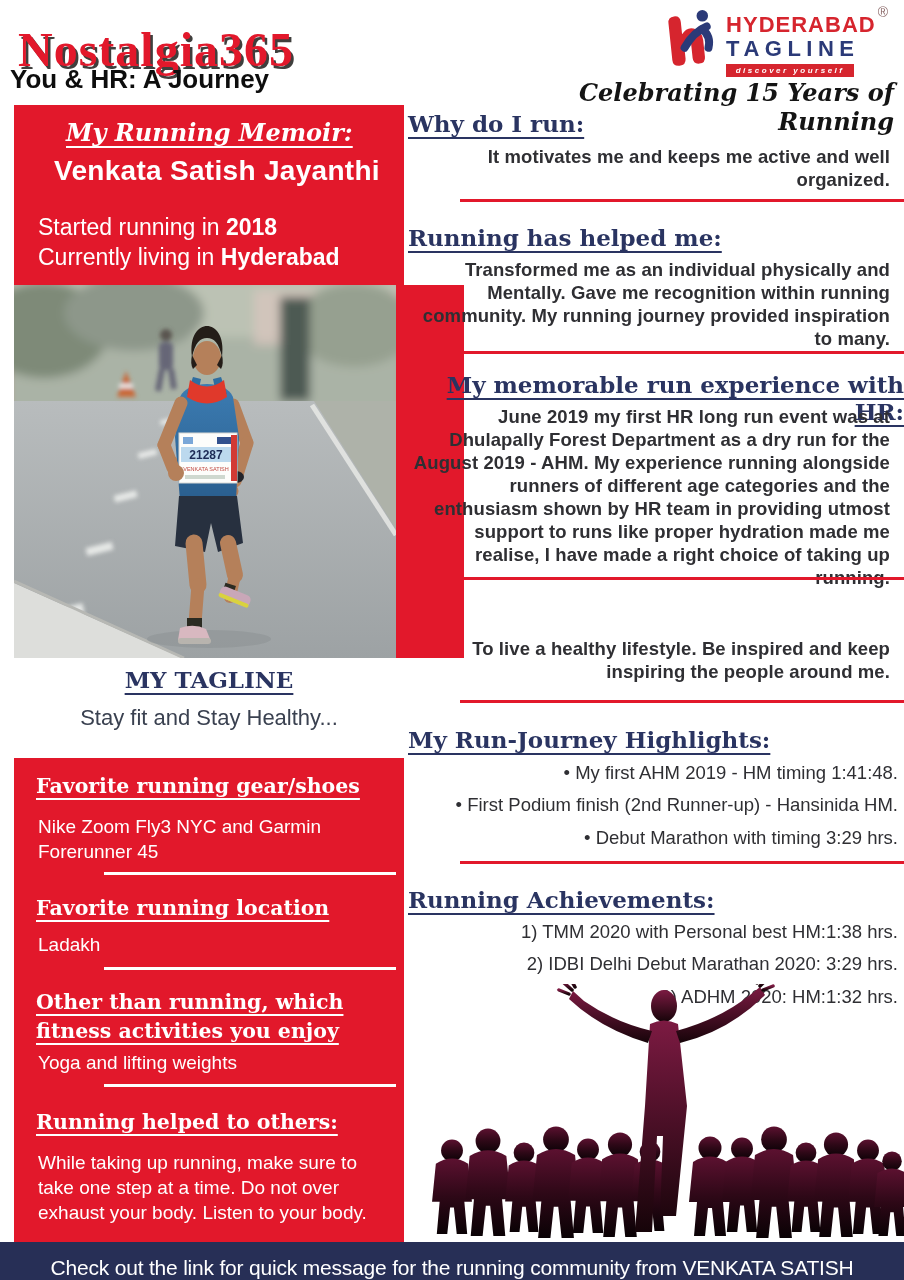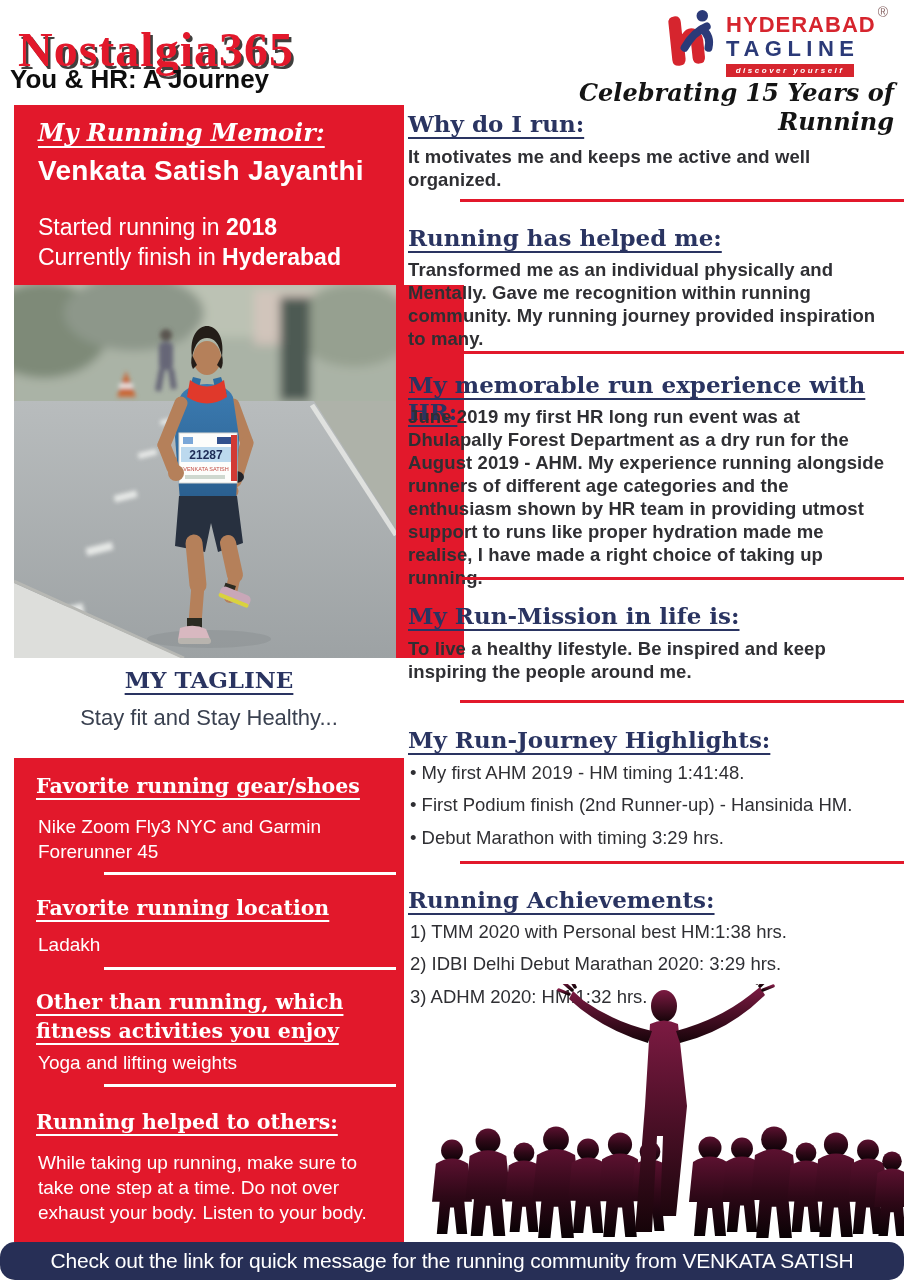--- a/index.html
+++ b/index.html
@@ -25,54 +25,54 @@
   .logo-bar{margin-top:2px;background:#d6252e;width:128px;height:13px;display:flex;align-items:center;justify-content:center;}
   .logo-bar span{color:#fff;font-style:italic;font-size:8px;letter-spacing:2.5px;font-weight:bold;}
   .logo-reg{font-size:14px;color:#8c6a6a;margin-left:2px;line-height:1;}
   .celebrating{position:absolute;right:10px;top:78px;width:340px;text-align:right;
                font-family:"DejaVu Serif",serif;font-style:italic;font-weight:bold;font-size:24px;color:#141414;}
 
   
   .memoir{position:absolute;left:14px;top:105px;width:390px;height:180px;background:var(--red);
           color:#fff;padding:13px 10px 0 24px;}
   .memoir-label{font-family:"DejaVu Serif",serif;font-style:italic;font-weight:bold;font-size:24px;
-                text-decoration:underline;text-underline-offset:5px;text-decoration-thickness:2px;}
-  .memoir-name{font-size:28px;font-weight:bold;margin-top:8px;letter-spacing:.3px;}
+                text-decoration:underline;text-underline-offset:5px;text-decoration-thickness:2px;margin-left:28px;}
+  .memoir-name{font-size:28px;font-weight:bold;margin-top:8px;letter-spacing:.3px;margin-left:16px;}
   .memoir-line{font-size:23px;line-height:1.3;}
   .memoir-lines{margin-top:26px;}
   .memoir-line b{font-weight:bold;}
 
   .photo-wrap{position:absolute;left:14px;top:285px;width:450px;height:373px;background:var(--red);}
   .photo-wrap svg{display:block;}
 
   .tagline{position:absolute;left:14px;top:666px;width:390px;text-align:center;}
   .tagline-h{font-family:"DejaVu Serif",serif;font-weight:bold;font-size:23px;color:var(--navy);
              text-decoration:underline;text-underline-offset:5px;text-decoration-thickness:2px;}
   .tagline-t{margin-top:12px;font-size:22px;color:#3a4150;}
 
   .leftpanel{position:absolute;left:14px;top:758px;width:390px;height:484px;background:var(--red);color:#fff;}
   .lp-head{position:absolute;left:22px;font-family:"DejaVu Serif",serif;font-weight:bold;font-size:20.5px;
            line-height:1.4;width:356px;text-decoration:underline;text-underline-offset:5px;text-decoration-thickness:1.5px;}
   .lp-body{position:absolute;left:24px;font-size:19px;line-height:1.32;width:348px;}
   .lp-div{position:absolute;left:90px;width:292px;height:2.5px;background:#fff;}
 
   
-  .rightcol{position:absolute;left:408px;top:0;width:496px;height:1280px;}
+  .rightcol{position:absolute;left:408px;top:0;width:496px;height:1280px;text-align:right;}
   .rc-head{position:absolute;left:0;font-family:"DejaVu Serif",serif;font-weight:bold;font-size:23px;color:var(--navy);
            text-decoration:underline;text-underline-offset:5px;text-decoration-thickness:1.5px;}
   .rc-body{position:absolute;left:0;font-size:18.5px;color:var(--body);line-height:1.24;width:482px;letter-spacing:.1px;font-weight:bold;}
   .rc-div{position:absolute;left:52px;width:444px;height:3px;background:var(--red);}
   .rc-list{position:absolute;left:2px;list-style:none;width:488px;}
   .rc-list li{font-size:18.5px;color:var(--body);margin-bottom:10.5px;line-height:1.18;}
 
   .sil{position:absolute;left:424px;top:984px;width:480px;height:260px;}
 
   
   .footer{position:absolute;left:0;top:1242px;width:904px;height:38px;background:var(--navybar);
-          display:flex;align-items:center;justify-content:center;z-index:5;cursor:pointer;border-radius:15px;}
+          display:flex;align-items:flex-end;justify-content:center;z-index:5;cursor:pointer;}
   .footer span{color:#fff;font-size:21px;letter-spacing:-0.2px;white-space:nowrap;}
 </style>
 </head>
 <body>
 
 <div class="page">
 
   <div class="title">Nostalgia365</div>
   <div class="subtitle">You &amp; HR: A Journey</div>
 
@@ -96,21 +96,21 @@
     </div>
     <div class="logo-reg">®</div>
   </div>
   <div class="celebrating">Celebrating 15 Years of Running</div>
 
   <div class="memoir">
     <div class="memoir-label">My Running Memoir:</div>
     <div class="memoir-name">Venkata Satish Jayanthi</div>
     <div class="memoir-lines">
       <div class="memoir-line"><span>Started running in </span><b>2018</b></div>
-      <div class="memoir-line"><span>Currently finish in </span><b>Hyderabad</b></div>
+      <div class="memoir-line"><span>Currently living in </span><b>Hyderabad</b></div>
     </div>
   </div>
 
   <div class="photo-wrap">
     <svg width="382" height="373" viewBox="0 0 382 373">
       <defs>
         <linearGradient id="roadG" x1="0" y1="0" x2="0" y2="1">
           <stop offset="0" stop-color="#b8bcbd"></stop>
             <stop offset="1" stop-color="#9da2a4"></stop>
         </linearGradient>
@@ -244,21 +244,20 @@
     <div class="rc-div" style="top:199px"></div>
 
     <div class="rc-head" style="top:224px">Running has helped me:</div>
     <div class="rc-body" style="top:259px">Transformed me as an individual physically and Mentally. Gave me recognition within running community. My running journey provided inspiration to many.</div>
     <div class="rc-div" style="top:351px"></div>
 
     <div class="rc-head" style="top:371px">My memorable run experience with HR:</div>
     <div class="rc-body" style="top:406px">June 2019 my first HR long run event was at Dhulapally Forest Department as a dry run for the August 2019 - AHM. My experience running alongside runners of different age categories and the enthusiasm shown by HR team in providing utmost support to runs like proper hydration made me realise, I have made a right choice of taking up running.</div>
     <div class="rc-div" style="top:577px"></div>
 
-    <div class="rc-head" style="top:602px">My Run-Mission in life is:</div>
     <div class="rc-body" style="top:638px">To live a healthy lifestyle. Be inspired and keep inspiring the people around me.</div>
     <div class="rc-div" style="top:700px"></div>
 
     <div class="rc-head" style="top:726px">My Run-Journey Highlights:</div>
     <ul class="rc-list" style="top:762px">
       <li>• My first AHM 2019 - HM timing 1:41:48.</li>
       <li>• First Podium finish (2nd Runner-up) - Hansinida HM.</li>
       <li>• Debut Marathon with timing 3:29 hrs.</li>
     </ul>
     <div class="rc-div" style="top:861px"></div>

